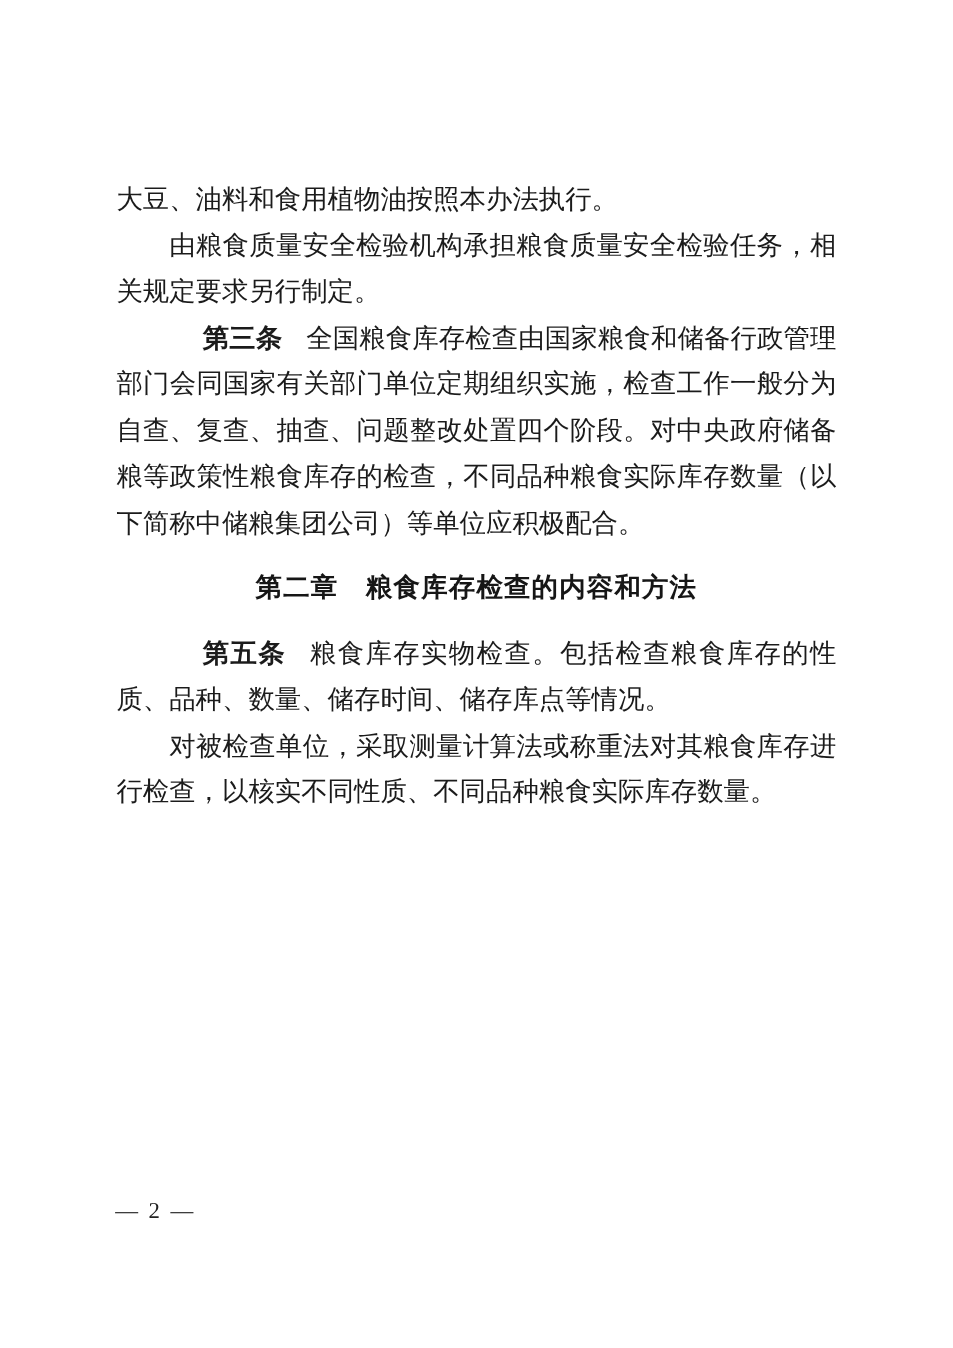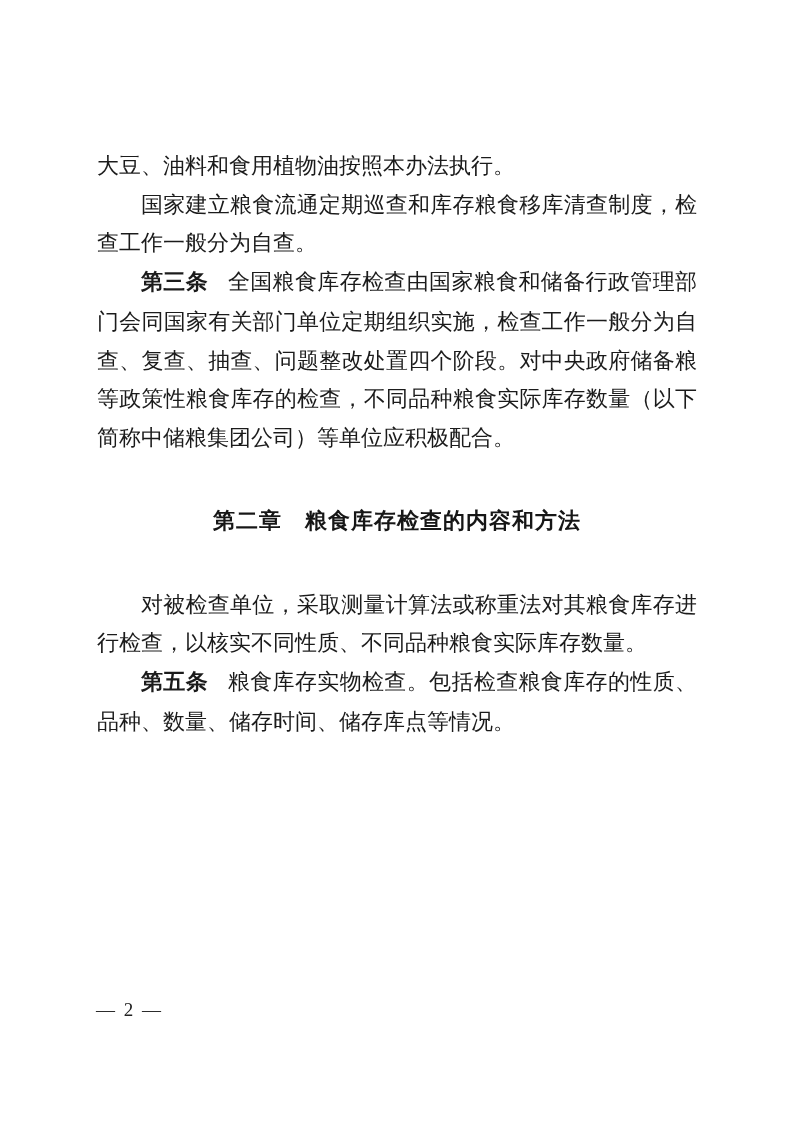--- a/index.html
+++ b/index.html
@@ -28,25 +28,26 @@
   p.para {
     margin: 0;
     padding: 0;
     text-indent: 2em;
   }
   p.para.no-indent {
     text-indent: 0;
   }
   .article-head {
     font-weight: 700;
-    font-family: Liberation Mono, monospace;
+    font-family: Liberation Sans, sans-serif;
     margin-right: 0.9em;
+    margin-left: 28px;
   }
   h2.chapter {
-    margin: 45px 0;
+    margin: 16px 0;
     padding: 0;
     font-size: 22px;
     line-height: 38.5px;
     font-weight: 700;
     font-family: "Liberation Sans", "DejaVu Sans", sans-serif;
     text-align: center;
     text-indent: 0;
     letter-spacing: 1px;
     color: #161616;
   }
@@ -61,28 +62,28 @@
   }
 </style>
 </head>
 <body>
 
 <div class="page">
   <main class="content">
 
     <p class="para no-indent">大豆、油料和食用植物油按照本办法执行。</p>
 
-    <p class="para">国家建立粮食流通定期巡查和库存粮食移库清查制度，检查工作一般分为自查。</p>
+    <p class="para">由粮食质量安全检验机构承担粮食质量安全检验任务，相关规定要求另行制定。</p>
 
     <p class="para"><span class="article-head">第三条</span><span>全国粮食库存检查由国家粮食和储备行政管理部门会同国家有关部门单位定期组织实施，检查工作一般分为自查、复查、抽查、问题整改处置四个阶段。对中央政府储备粮等政策性粮食库存的检查，不同品种粮食实际库存数量（以下简称中储粮集团公司）等单位应积极配合。</span></p>
 
 
     <h2 class="chapter">第二章　粮食库存检查的内容和方法</h2>
 
+    <p class="para"><span class="article-head">第五条</span><span>粮食库存实物检查。包括检查粮食库存的性质、品种、数量、储存时间、储存库点等情况。</span></p>
+
     <p class="para">对被检查单位，采取测量计算法或称重法对其粮食库存进行检查，以核实不同性质、不同品种粮食实际库存数量。</p>
-
-    <p class="para"><span class="article-head">第五条</span><span>粮食库存实物检查。包括检查粮食库存的性质、品种、数量、储存时间、储存库点等情况。</span></p>
 
 
   </main>
 
   <div class="footer">— 2 —</div>
 </div>
 
 </body></html>

